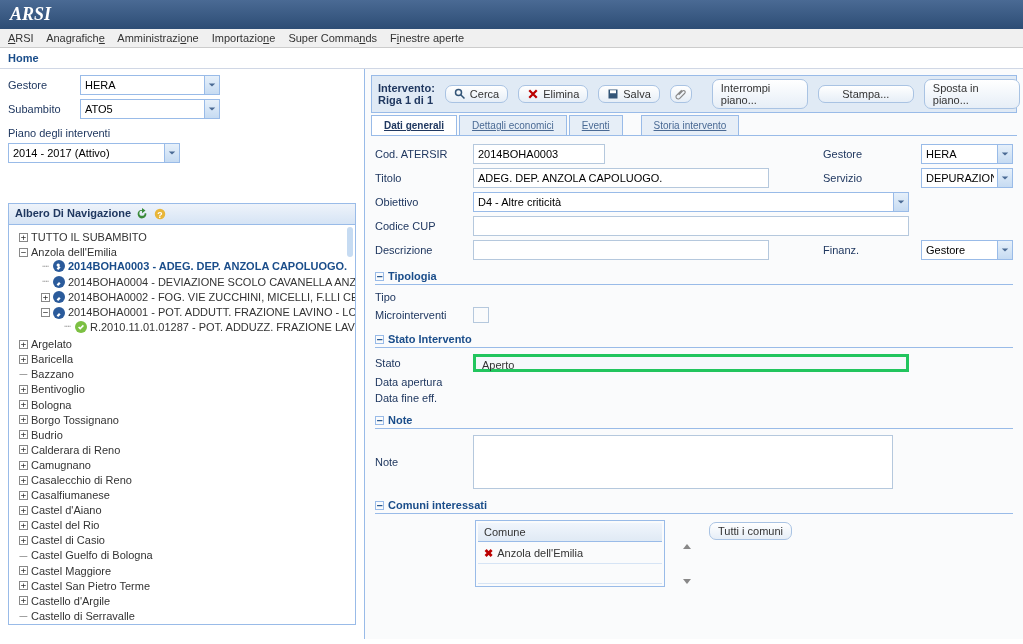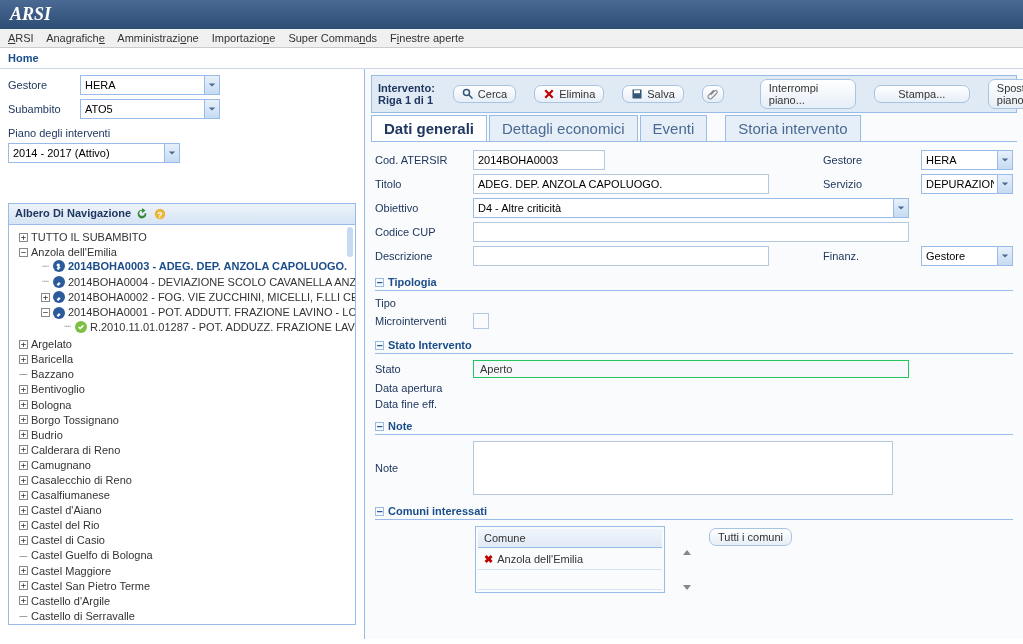--- a/index.html
+++ b/index.html
@@ -28,27 +28,27 @@
 .tree > ul { padding-left: 0; }
 .tree li { padding: 1px 8px; white-space: nowrap; }
 .tree .toggle { display: inline-block; width: 9px; height: 9px; border: 1px solid #888; text-align: center; line-height: 7px; font-size: 9px; margin-right: 3px; background: #fff; cursor: pointer; font-family: monospace; vertical-align: middle;}
 .tree .dash { display: inline-block; width: 9px; text-align: center; color: #888; margin-right: 3px; vertical-align: middle;}
 .tree .icon-circle { display: inline-flex; width: 12px; height: 12px; border-radius: 50%; margin-right: 3px; align-items:center; justify-content:center; vertical-align: middle;}
 .tree .icon-blue { background: #2b5b9b; }
 .tree .icon-green { background: #7cc043; }
 .tree .icon-circle svg { width:8px; height:8px; fill:#fff; }
 .tree .node-label { vertical-align: middle; }
 .tree .selected { color: #1a4d8a; font-weight: bold; }
-.right-toolbar { background: #e0eaf5; border: 1px solid #99bbe8; padding: 3px 6px; display: flex; align-items: center; gap: 18px; }
+.right-toolbar { background: #e0eaf5; border: 1px solid #99bbe8; padding: 3px 6px; display: flex; align-items: center; gap: 10px; }
 .right-toolbar .title { color: #203860; font-weight: bold; }
 .tb-btn { display: inline-flex; align-items: center; gap: 4px; background: linear-gradient(#fff,#e6eef7); border: 1px solid #a9c3e3; padding: 2px 8px; cursor: pointer; color: #333; border-radius:7px;}
 .tb-btn.wide { min-width: 96px; justify-content: center; }
 .tb-btn svg { width: 12px; height: 12px; }
 .tab-strip { display: flex; border-bottom: 1px solid #99bbe8; margin-top: 2px; }
-.tab { padding: 4px 12px; background: #e6eef7; border: 1px solid #99bbe8; border-bottom: none; margin-right: 2px; color: #4a6a94; cursor: pointer; font-size:15px;}
+.tab { padding: 4px 12px; background: #e6eef7; border: 1px solid #99bbe8; border-bottom: none; margin-right: 2px; color: #4a6a94; cursor: pointer; font-size:10px;text-decoration:underline;}
 .tab.active { background: #fff; color: #203860; font-weight: bold; }
 .tab-gap { width: 16px; }
 .form-panel { padding: 8px 4px; }
 .fieldset { margin-bottom: 10px; }
 .fieldset-title { color: #1a4d8a; font-weight: bold; border-bottom: 1px solid #99bbe8; padding-bottom: 2px; margin-bottom: 6px; }
 .fieldset-title .expander { display: inline-block; width: 9px; height: 9px; border: 1px solid #99bbe8; color: #1a4d8a; text-align: center; line-height: 7px; font-size: 10px; margin-right: 4px; font-family: monospace; cursor: pointer;}
 .grid-row { display: flex; align-items: center; margin-bottom: 4px; gap:6px;}
 .grid-row label { width: 92px; color: #203860;}
 .input-text { height: 20px; border: 1px solid #b5c8dd; padding: 1px 4px; font-size: 11px; background: #fff; }
 .w-short { width: 132px; }
@@ -57,21 +57,21 @@
 .label-r { width: 50px; text-align: left; color:#203860; }
 .checkbox-wrap { width:16px; height:16px; border:1px solid #b5c8dd; display:inline-block;}
 .note-area { width: 420px; height: 54px; border:1px solid #b5c8dd; resize:none; font-size:11px; padding:2px 4px;}
 .comuni-table { margin-left: 100px; border: 1px solid #99bbe8; width: 190px; }
 .comuni-table th { background: linear-gradient(#f0f5fc,#e0eaf5); border-bottom: 1px solid #99bbe8; text-align: left; padding: 3px 6px; font-weight: normal; color:#333;}
 .comuni-table td { border-bottom: 1px solid #d6e4f5; padding: 3px 6px; height:18px;}
 .comuni-table td .del { color: #b00; font-weight: bold; margin-right: 4px; cursor: pointer; }
 .comuni-area { display: flex; align-items: flex-start; gap: 18px; }
 .arrow-up { width:0;height:0;border-left:4px solid transparent;border-right:4px solid transparent;border-bottom:5px solid #888; margin-bottom:30px; display:block;}
 .arrow-dn { width:0;height:0;border-left:4px solid transparent;border-right:4px solid transparent;border-top:5px solid #888; display:block;}
-.stato-box { border:1px solid #22c55e; background:#f6f8fb; padding: 2px 6px; width: 436px; height:18px; color:#333; }
+.stato-box { border:3px solid #22c55e; background:#f6f8fb; padding: 2px 6px; width: 436px; height:18px; color:#333; }
 </style>
 </head>
 <body>
 
 <div class="title-bar"><span>ARSI</span></div>
 
 <div class="menu-bar">
   <span><u>A</u>RSI</span>
   <span>Anagrafich<u>e</u></span>
   <span>Amministrazi<u>o</u>ne</span>

